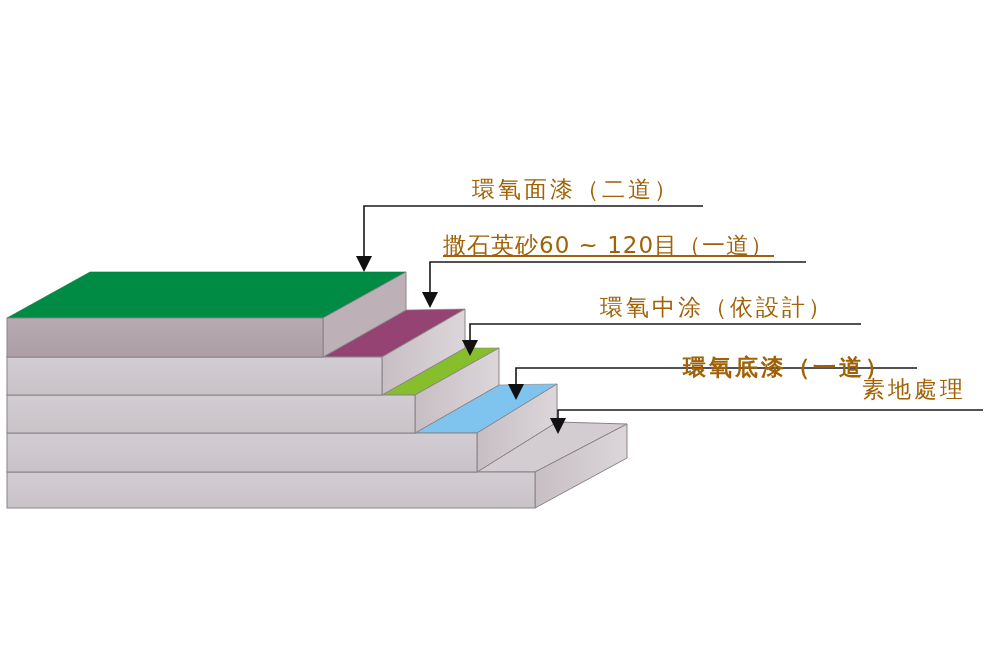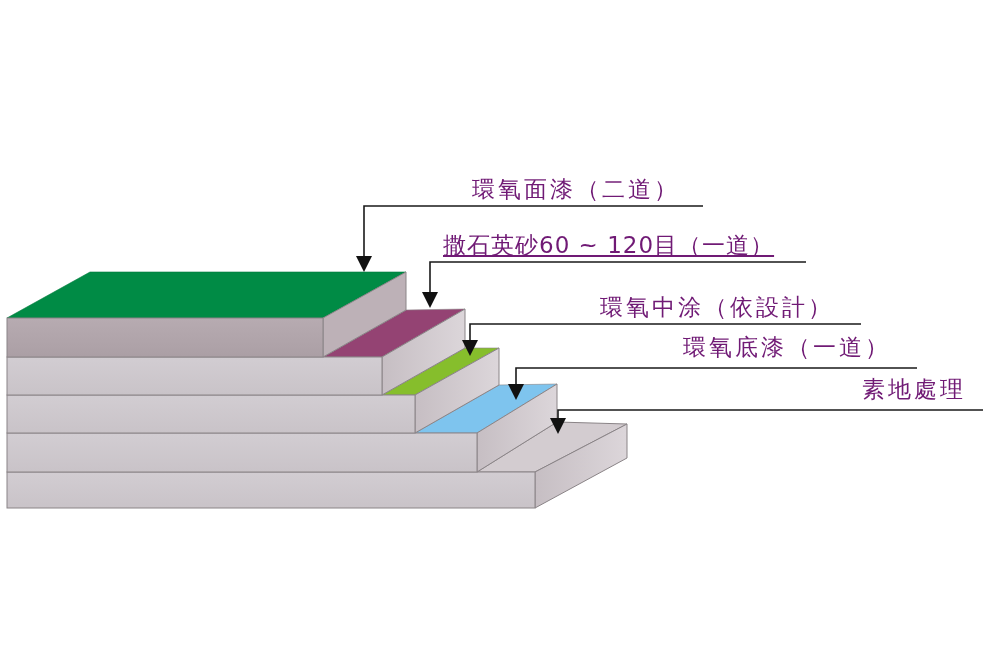--- a/index.html
+++ b/index.html
@@ -1,18 +1,18 @@
 <!DOCTYPE html>
 <html><head>
 <meta charset="utf-8">
 <style>
   html,body{margin:0;padding:0;background:#ffffff;}
   body{width:1000px;height:664px;position:relative;overflow:hidden;font-family:"DejaVu Sans","Liberation Sans",sans-serif;}
   svg{position:absolute;left:0;top:0;}
-  .label{position:absolute;font-size:23px;color:#701a75;letter-spacing:3px;white-space:nowrap;line-height:1;}
+  .label{position:absolute;font-size:23px;color:#a16207;letter-spacing:3px;white-space:nowrap;line-height:1;}
 </style>
 </head>
 <body>
 
 <svg width="1000" height="664" viewBox="0 0 1000 664">
   <defs>
     <linearGradient id="gTopFront" x1="0" y1="0" x2="0" y2="1">
       <stop offset="0" stop-color="#b7abb1"></stop>
         <stop offset="1" stop-color="#ab9fa5"></stop>
     </linearGradient>
@@ -78,14 +78,14 @@
 
   <g stroke="#1a1a1a" stroke-width="1.6" fill="none">
     <polyline points="983,410 558,410 558,420"></polyline>
   </g>
   <polygon points="550,418 566,418 558,434" fill="#111"></polygon>
 </svg>
 
 <div class="label" style="left:472px;top:178px;">環氧面漆（二道）</div>
 <div class="label" style="left:443px;top:234px;letter-spacing:1px;text-decoration:underline;">撒石英砂60 ~ 120目（一道）</div>
 <div class="label" style="left:600px;top:296px;text-align:center;">環氧中涂（依設計）</div>
-<div class="label" style="left:683px;top:336px;">環氧底漆（一道）</div>
+<div class="label" style="left:683px;top:356px;font-weight:bold;">環氧底漆（一道）</div>
 <div class="label" style="left:862px;top:380px;font-family:Liberation Mono, monospace;">素地處理</div>
 
 </body></html>

